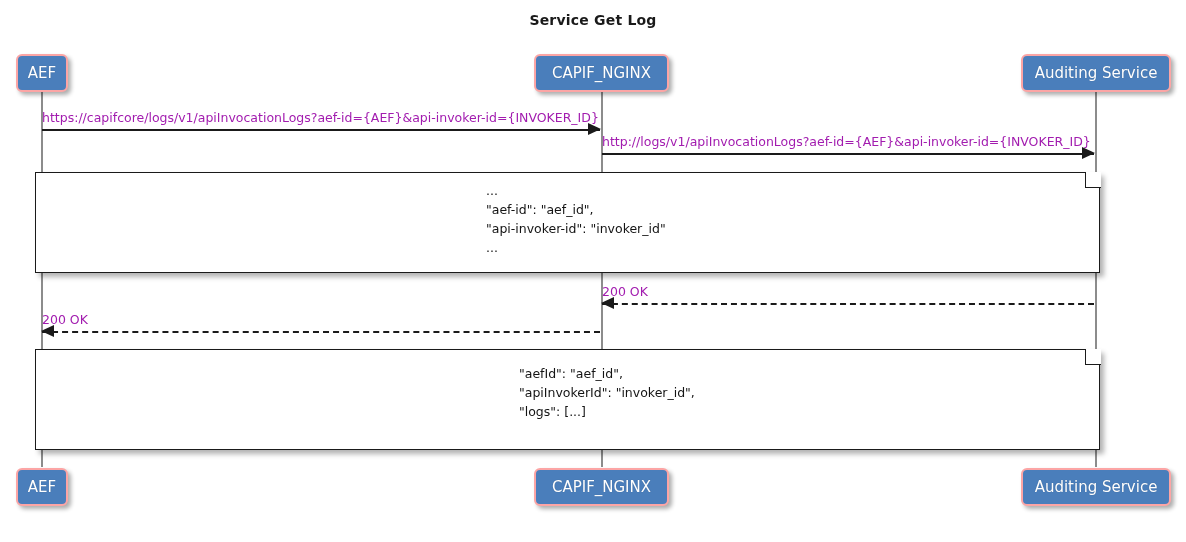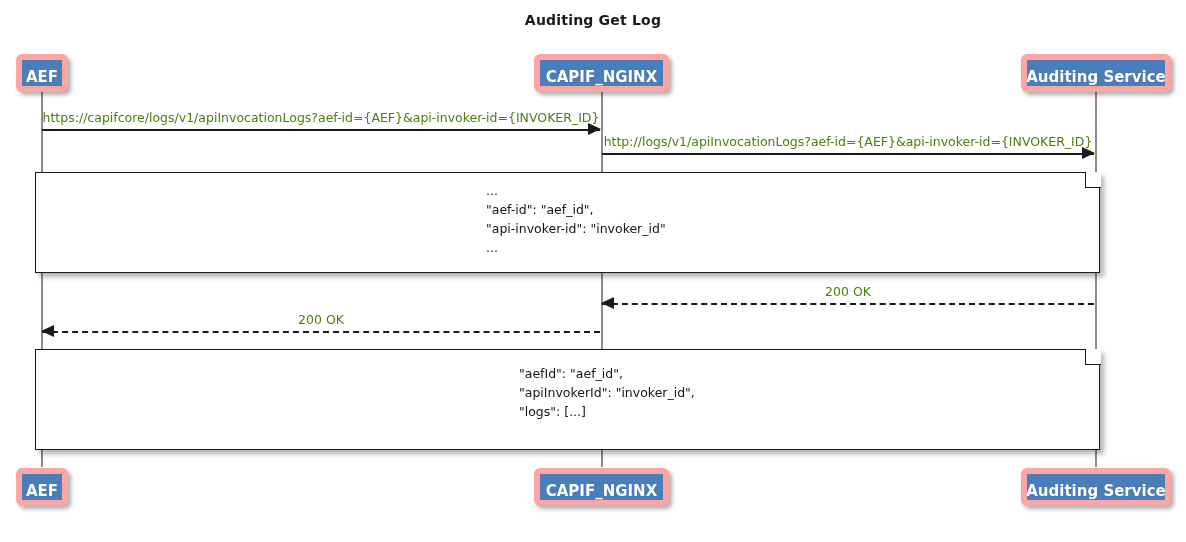--- a/index.html
+++ b/index.html
@@ -29,27 +29,27 @@
     font-size: 14px;
     font-weight: bold;
     color: #1a1a1a;
     letter-spacing: 0.2px;
   }
   
   .actor-box {
     position: absolute;
     box-sizing: border-box;
     background: #4a7ebb;
-    border: 6px solid #fca5a5;
+    border: 2px solid #fca5a5;
     border-radius: 6px;
     color: #ffffff;
     font-size: 15px;
-    font-weight: bold;
+    font-weight: normal;
     display: flex;
-    align-items: flex-end;
+    align-items: center;
     justify-content: center;
     box-shadow: 3px 3px 4px rgba(0,0,0,0.32);
     white-space: nowrap;
     text-shadow: 0 0 1px rgba(0,0,0,0.25);
   }
   
   .lifeline {
     position: absolute;
     width: 2px;
     background: #8c8c8c;
@@ -86,23 +86,22 @@
     width: 0; height: 0;
     border-top: 6px solid transparent;
     border-bottom: 6px solid transparent;
     border-right: 13px solid #1a1a1a;
   }
   .msg .label {
     position: absolute;
     bottom: 4px;
     left: 0;
     width: 100%;
-    text-align: center;
     font-size: 12.5px;
-    color: #4d7c0f;
+    color: #a21caf;
     white-space: nowrap;
   }
   
   .note {
     position: absolute;
     box-sizing: border-box;
     background: #ffffff;
     border: 1.5px solid #1a1a1a;
     box-shadow: 4px 4px 5px rgba(0,0,0,0.30);
   }
@@ -138,21 +137,21 @@
     font-size: 12.5px;
     color: #1a1a1a;
     font-family: "Liberation Sans", sans-serif;
   }
 </style>
 </head>
 <body>
 
 <div id="canvas">
 
-  <div class="diagram-title">Auditing Get Log</div>
+  <div class="diagram-title">Service Get Log</div>
 
   <div class="lifeline" style="left:41px; top:92px; height:375px;"></div>
   <div class="lifeline" style="left:601px; top:92px; height:375px;"></div>
   <div class="lifeline" style="left:1095px; top:92px; height:375px;"></div>
 
   <div class="actor-box" style="left:16px; top:54px; width:52px; height:38px;">
     <span>AEF</span>
   </div>
   <div class="actor-box" style="left:534px; top:54px; width:135px; height:38px;">
     <span>CAPIF_NGINX</span>

